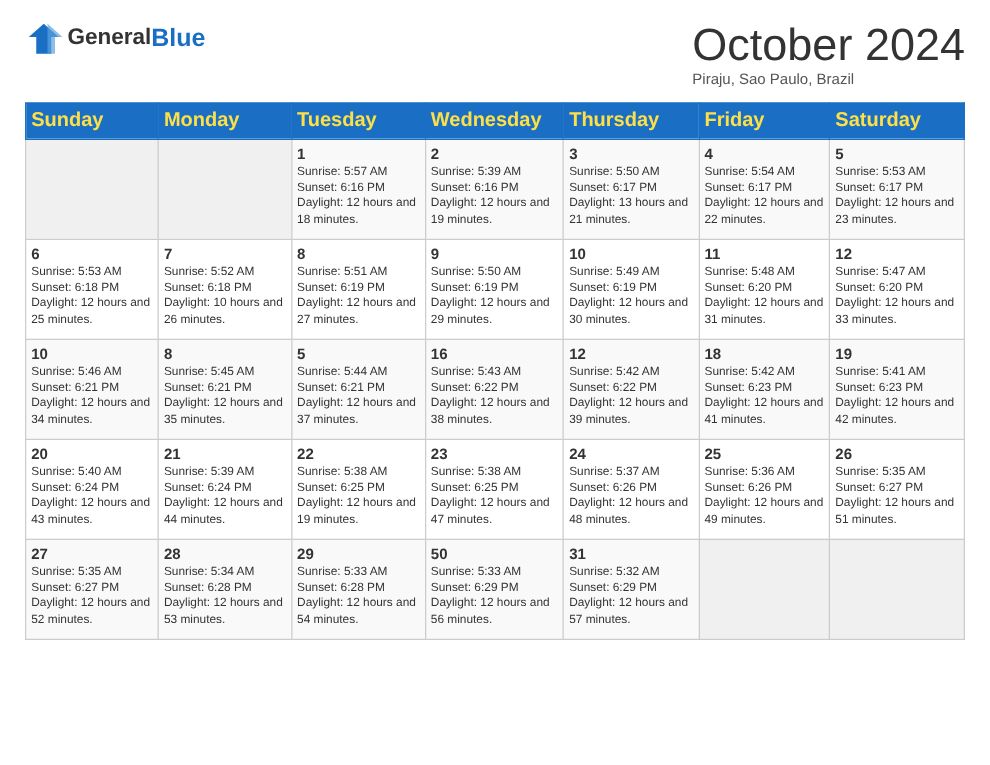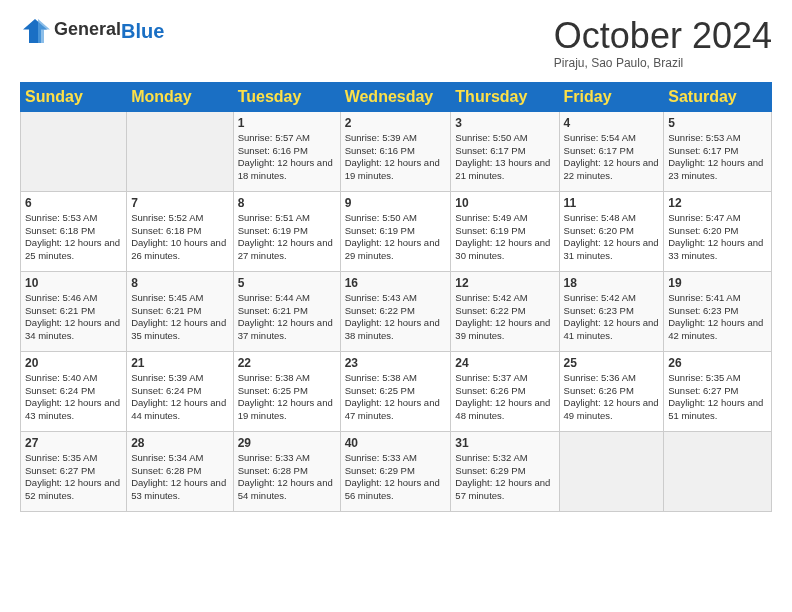--- a/index.html
+++ b/index.html
@@ -313,21 +313,21 @@
             <div>Sunset: 6:28 PM</div>
             <div>Daylight: 12 hours and 53 minutes.</div>
           </td>
           <td>
             <span class="day-number">29</span>
             <div>Sunrise: 5:33 AM</div>
             <div>Sunset: 6:28 PM</div>
             <div>Daylight: 12 hours and 54 minutes.</div>
           </td>
           <td>
-            <span class="day-number">40</span>
+            <span class="day-number">50</span>
             <div>Sunrise: 5:33 AM</div>
             <div>Sunset: 6:29 PM</div>
             <div>Daylight: 12 hours and 56 minutes.</div>
           </td>
           <td>
             <span class="day-number">31</span>
             <div>Sunrise: 5:32 AM</div>
             <div>Sunset: 6:29 PM</div>
             <div>Daylight: 12 hours and 57 minutes.</div>
           </td>

